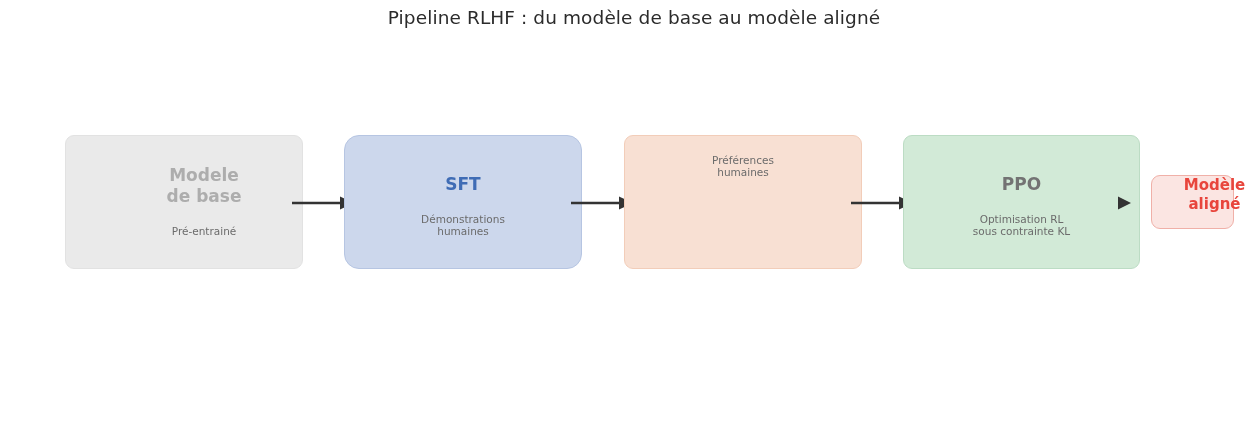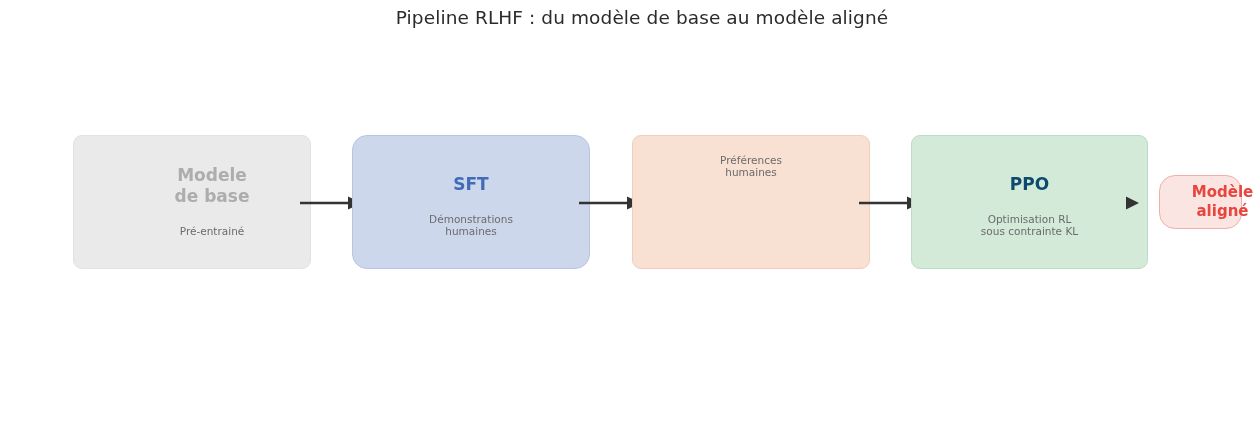--- a/index.html
+++ b/index.html
@@ -10,21 +10,21 @@
   body {
     width: 1260px;
     height: 441px;
     position: relative;
     font-family: "DejaVu Sans", "Liberation Sans", sans-serif;
     overflow: hidden;
   }
 
   #canvas {
     position: absolute;
-    left: 12px; top: 0;
+    left: 4px; top: 0;
     width: 1144px;
     height: 441px;
   }
 
   
   .diagram-title {
     position: absolute;
     left: 0;
     top: 7px;
     width: 1260px;
@@ -73,36 +73,36 @@
   #stage-base .stage-title { color: #adadad; margin-top: 29px; }
 
   #stage-sft       { left: 340px; background: #ccd7ec; border-color: #b6c5e2; border-radius: 15px; }
   #stage-sft .stage-title { color: #3f6cb5; margin-top: 38px; }
   #stage-sft .stage-sub { margin-top: 18px; }
 
   #stage-reward    { left: 620px; background: #f8e0d3; border-color: #f2cdb9; }
   #stage-reward .stage-title { color: #e07a4f; margin-top: 28px; }
 
   #stage-ppo       { left: 899px; background: #d2ead7; border-color: #bcdcc4; width: 237px; }
-  #stage-ppo .stage-title { color: #0c4a6e; margin-top: 38px; }
+  #stage-ppo .stage-title { color: #737373; margin-top: 38px; }
   #stage-ppo .stage-sub { }
 
   
   #stage-aligned {
     position: absolute;
     left: 1147px;
     top: 175px;
     width: 83px;
     height: 54px;
-    border-radius: 16px;
+    border-radius: 9px;
     background: #fbe5e2;
     border: 1.4px solid #f0b0a8;
     box-sizing: border-box;
     display: flex;
-    align-items: center;
+    align-items: flex-start;
     justify-content: center;
     padding-left: 44px;
   }
   #stage-aligned .badge-title {
     font-size: 15px;
     font-weight: bold;
     line-height: 19px;
     color: #e8453c;
     text-align: center;
     white-space: pre-line;

